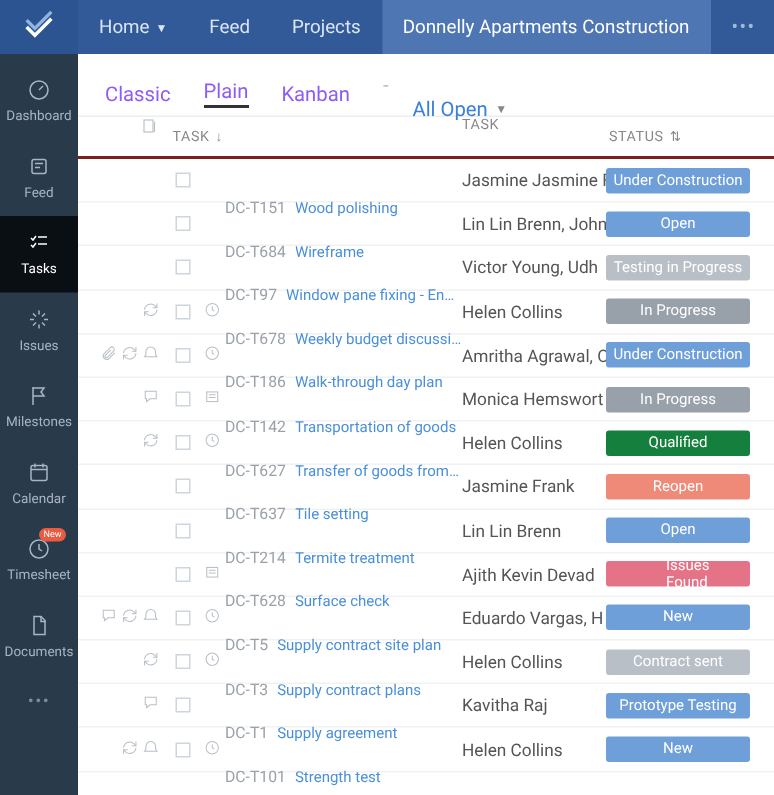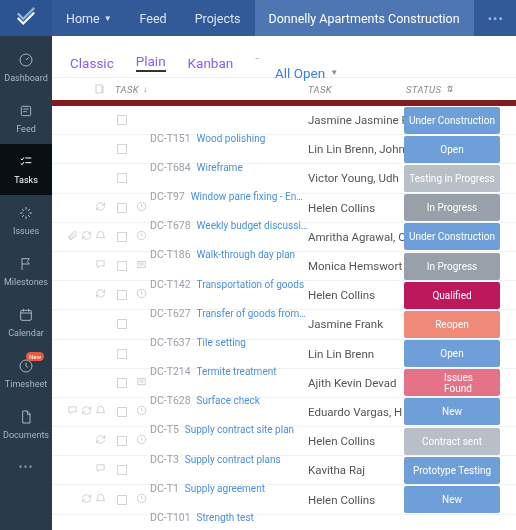--- a/index.html
+++ b/index.html
@@ -29,49 +29,49 @@
   
   .content { flex:1; display:flex; flex-direction:column; overflow:hidden; }
   .viewbar { height:42px; display:flex; align-items:center; padding-left:18px; font-size:13.5px; border-bottom:1px solid #eceef0; }
   .view { margin-right:22px; color:#8b5cf6; cursor:pointer;margin-top:12px; }
   .view.underline { border-bottom:2px solid #333; padding-bottom:1px; }
   .view-sep { color:#bbb; margin-right:16px; }
   .view-filter { color:#3a80d8; cursor:pointer; display:flex; align-items:center;margin-top:32px; }
   .view-filter .caret { margin-left:5px; font-size:8px; color:#888; }
 
   
-  .hdr { height:28px; display:flex; align-items:center; font-size:9.5px; color:#888; letter-spacing:0.4px; border-bottom:6px solid #7f1d1d;font-style:italic; }
+  .hdr { height:28px; display:flex; font-size:9.5px; color:#888; letter-spacing:0.4px; border-bottom:2px solid #7f1d1d; }
   .gutter { width:60px; display:flex; justify-content:flex-end; padding-right:6px; color:#b8bfc7; }
   .col-task-hdr { width:196px; padding-left:3px; display:flex; align-items:center; gap:4px; }
   .sort-ic { font-size:9px; color:#888; }
   .col-owner-hdr { width:96px; }
   .col-status-hdr { flex:1; padding-left:2px; display:flex; align-items:center; gap:4px; }
 
   
   .rows { flex:1; overflow:hidden; }
   .row { height:29.2px; display:flex; align-items:center; border-bottom:1px solid #f1f2f4; font-size:11.5px; }
   .rg { width:60px; display:flex; justify-content:flex-end; align-items:center; gap:3px; padding-right:6px; color:#b8bfc7; }
   .rg svg { width:11px; height:11px; stroke:#b8bfc7; fill:none; stroke-width:1.5; }
   .cb { width:20px; display:flex; justify-content:center; }
   .cb-box { width:10px; height:10px; border:1px solid #cfd5dc; }
   .sg { width:18px; display:flex; justify-content:center; color:#b8bfc7; }
   .sg svg { width:11px; height:11px; stroke:#b8bfc7; fill:none; stroke-width:1.5; }
   .tcell { width:158px; display:flex; align-items:baseline; gap:6px; overflow:hidden; white-space:nowrap;margin-top:36px; }
   .tid { color:#9aa1a9; font-size:10.5px; }
   .ttitle { color:#4a8fd9; font-size:10px; overflow:hidden; text-overflow:ellipsis; cursor:pointer; }
   .ocell { width:96px; color:#555; font-size:11.5px; overflow:hidden; white-space:nowrap; }
   .scell { flex:1; padding-right:6px; }
-  .pill { width:96px; height:27px; border-radius:2px; color:#fff; font-size:10px; display:flex; align-items:center; justify-content:center; }
+  .pill { width:96px; height:17px; border-radius:2px; color:#fff; font-size:10px; display:flex; align-items:center; justify-content:center; }
 
   
   .st-under-construction { background:#6e9fd8; }
   .st-open { background:#6e9fd8; }
   .st-testing-in-progress { background:#b9bfc7; }
   .st-in-progress { background:#98a0a9; }
-  .st-qualified { background:#be185d; }
+  .st-qualified { background:#15803d; }
   .st-reopen { background:#ee8a77; }
   .st-issues-found { background:#e57387;padding-left:40px; }
   .st-new { background:#6e9fd8; }
   .st-contract-sent { background:#b9bfc7; }
   .st-prototype-testing { background:#6e9fd8; }
 </style>
 </head>
 <body>
 
 <div class="topbar">

